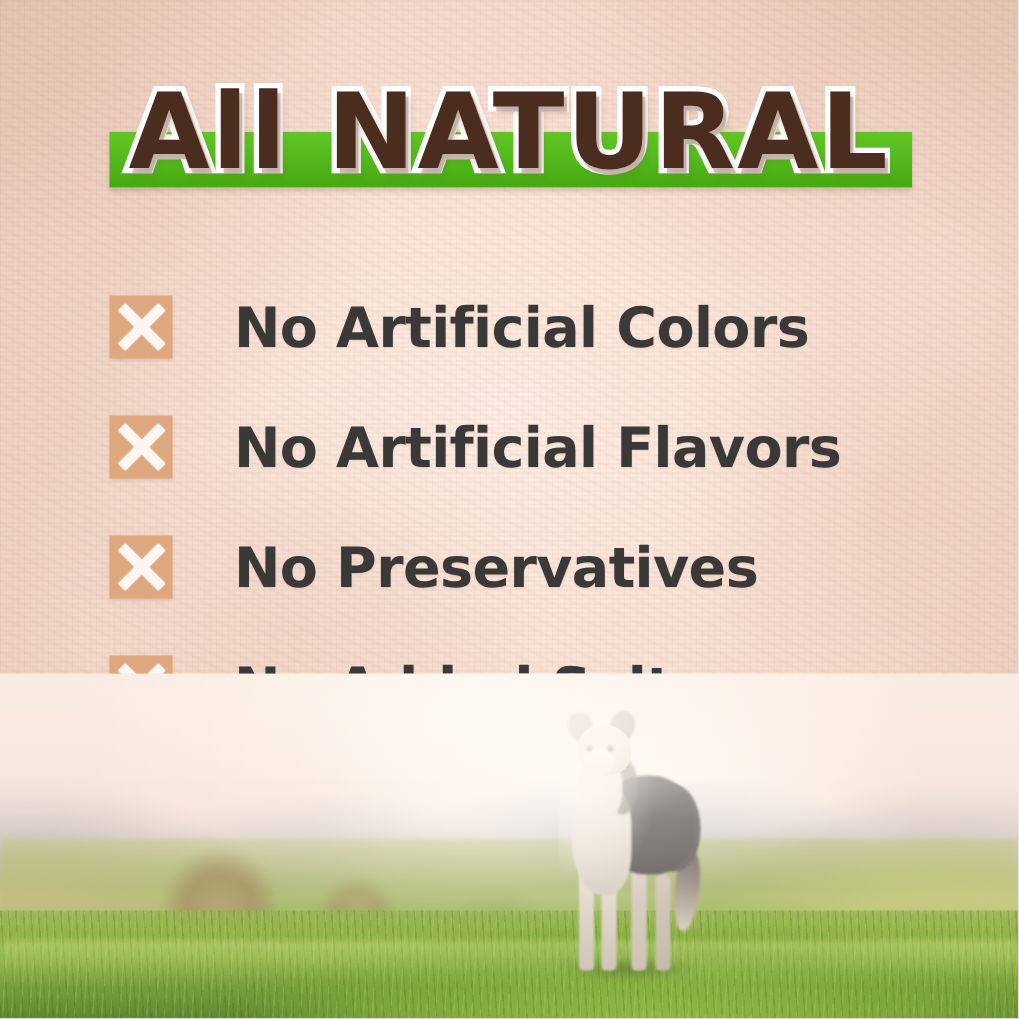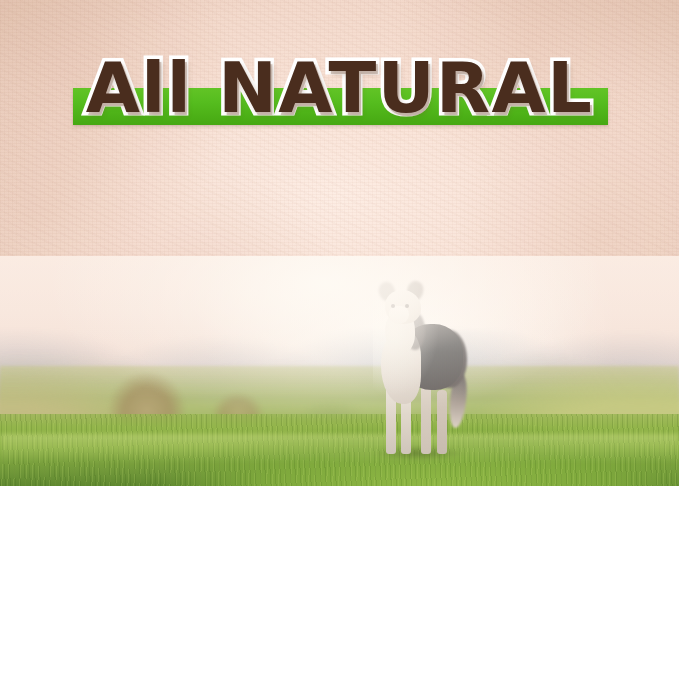--- a/index.html
+++ b/index.html
@@ -5,21 +5,21 @@
   * { margin:0; padding:0; box-sizing:border-box; }
 
   html, body {
     width:679px; height:679px;
     overflow:hidden;
     font-family:"Liberation Sans", sans-serif;
   }
 
   #poster {
     position:relative;
-    width:679px; height:486px;
+    width:679px; height:679px;
     overflow:hidden;
     background:#f6e0d4;
   }
 
   
   .paper-base {
     position:absolute; inset:0;
     background:
       radial-gradient(ellipse 70% 55% at 50% 40%, #fdeee6 0%, #f8e2d6 45%, #f2d8ca 78%, #eccfbe 100%);
   }
@@ -378,20 +378,43 @@
   <div class="paper-base"></div>
   <div class="paper-mottle"></div>
   <div class="paper-grain"></div>
   <div class="paper-edge"></div>
 
   <div id="banner-wrap">
     <div class="banner-bar"></div>
     <div class="title-text">All NATURAL</div>
   </div>
 
+  <div id="claims">
+
+    <div class="claim-row">
+      <span class="x-box"></span>
+      <span class="claim-label">No Artificial Colors</span>
+    </div>
+
+    <div class="claim-row">
+      <span class="x-box"></span>
+      <span class="claim-label">No Artificial Flavors</span>
+    </div>
+
+    <div class="claim-row">
+      <span class="x-box"></span>
+      <span class="claim-label">No Preservatives</span>
+    </div>
+
+    <div class="claim-row">
+      <span class="x-box"></span>
+      <span class="claim-label">No Added Salt</span>
+    </div>
+
+  </div>
 
   <div id="photo">
     <div class="sky"></div>
     <div class="sky-glow"></div>
     <div class="hills-far"></div>
     <div class="hills-mid"></div>
     <div class="field-back"></div>
     <div class="knoll-left"></div>
     <div class="knoll-right"></div>
     <div class="bush"></div>

